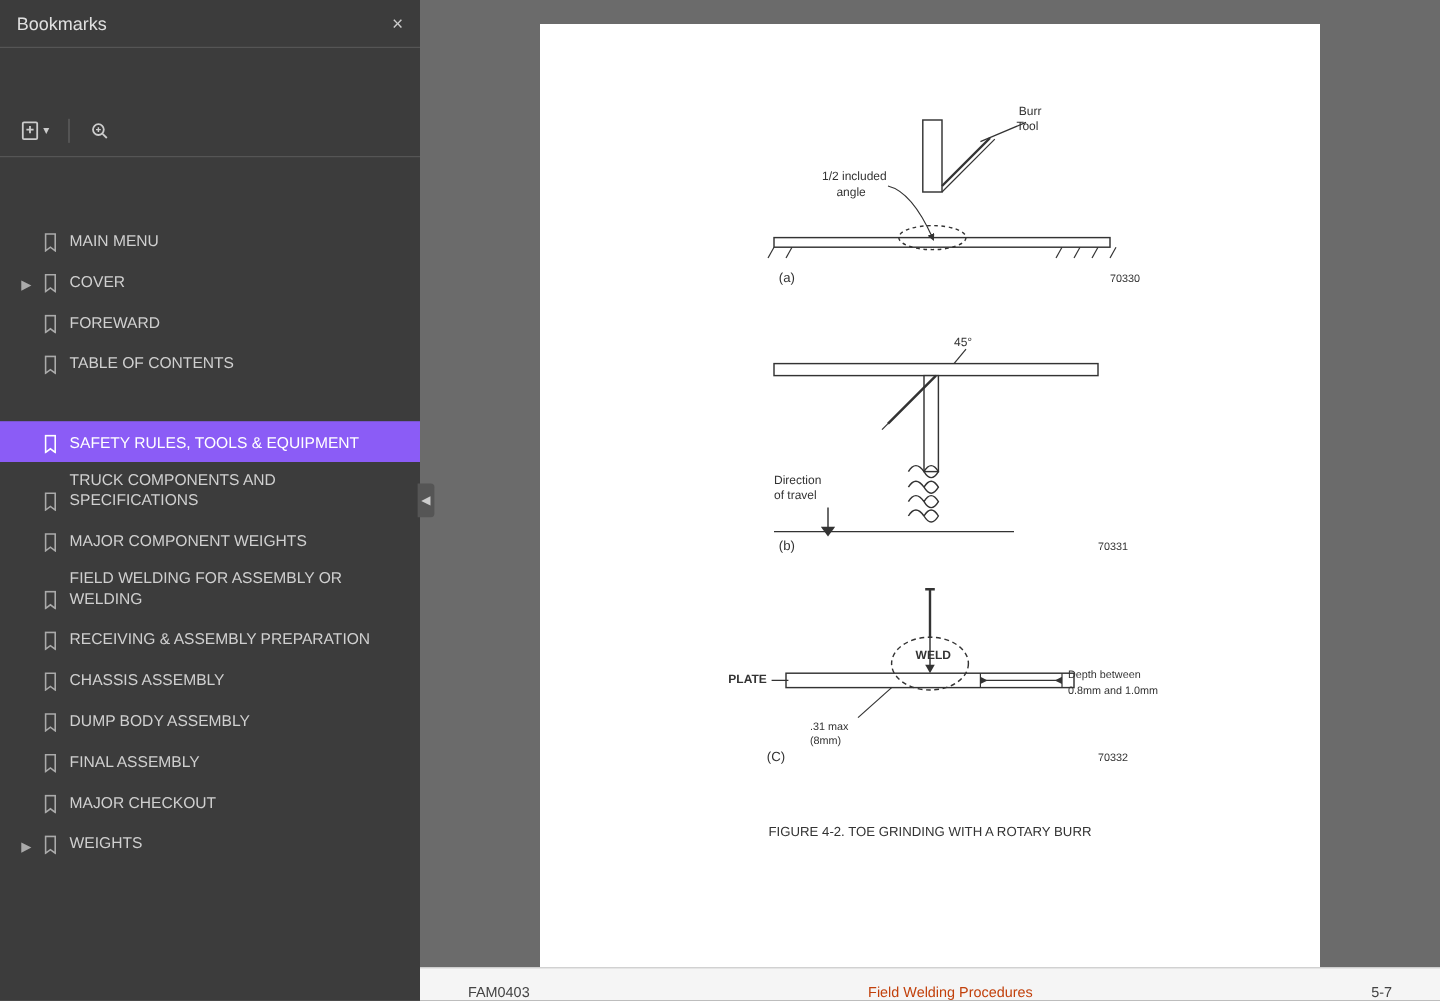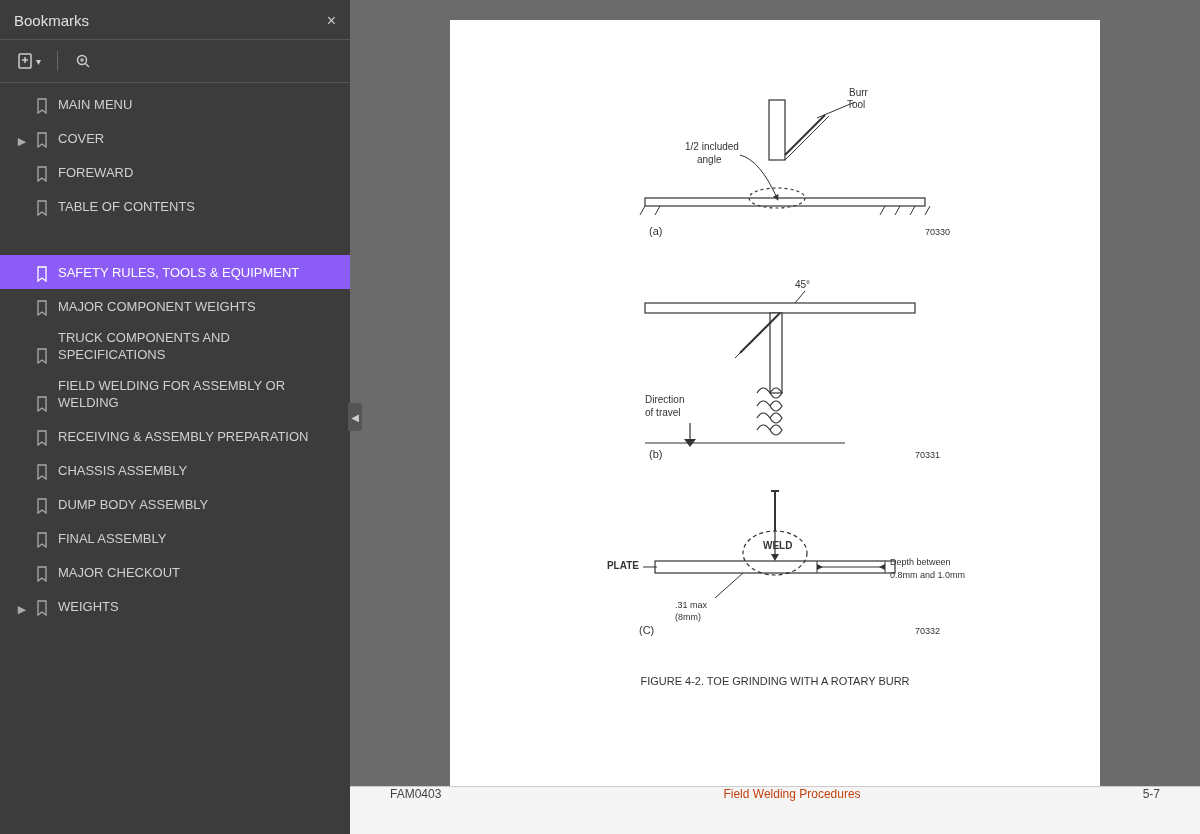--- a/index.html
+++ b/index.html
@@ -7,20 +7,21 @@
 
     
     #sidebar {
       width: 350px;
       min-width: 350px;
       background: #3c3c3c;
       display: flex;
       flex-direction: column;
       height: 834px;
       position: relative;
+      gap: 48px;
     }
 
     #sidebar-header {
       display: flex;
       align-items: center;
       justify-content: space-between;
       padding: 12px 14px 10px 14px;
       border-bottom: 1px solid #555;
     }
 
@@ -173,30 +174,30 @@
 
     
     svg.diagram {
       display: block;
     }
 
     .figure-caption {
       font-size: 11px;
       color: #333;
       text-align: center;
-      margin-top: 11px;
+      margin-top: 24px;
       font-family: Arial, sans-serif;
     }
 
     #page-footer {
-      height: 48px;
+      height: 28px;
       background: #f5f5f5;
       border-top: 1px solid #ccc;
       display: flex;
-      align-items: flex-start;
+      align-items: flex-end;
       justify-content: space-between;
       padding: 0 40px;
       font-size: 12px;
       color: #444;
       font-family: Arial, sans-serif;
       flex-shrink: 0;
     }
 
     #footer-center {
       color: #c2410c;
@@ -277,30 +278,30 @@
         </span>
         <span class="bookmark-label">SAFETY RULES, TOOLS &amp; EQUIPMENT</span>
       </div>
       <div class="bookmark-item">
         <span class="bookmark-expand"></span>
         <span class="bookmark-icon">
           <svg width="12" height="16" viewBox="0 0 12 16">
             <path d="M2 1 h8 v14 l-4-3 -4 3 z" fill="none" stroke="#aaa" stroke-width="1.3"></path>
           </svg>
         </span>
+        <span class="bookmark-label">TRUCK COMPONENTS AND SPECIFICATIONS</span>
+      </div>
+      <div class="bookmark-item">
+        <span class="bookmark-expand"></span>
+        <span class="bookmark-icon">
+          <svg width="12" height="16" viewBox="0 0 12 16">
+            <path d="M2 1 h8 v14 l-4-3 -4 3 z" fill="none" stroke="#aaa" stroke-width="1.3"></path>
+          </svg>
+        </span>
         <span class="bookmark-label">MAJOR COMPONENT WEIGHTS</span>
-      </div>
-      <div class="bookmark-item">
-        <span class="bookmark-expand"></span>
-        <span class="bookmark-icon">
-          <svg width="12" height="16" viewBox="0 0 12 16">
-            <path d="M2 1 h8 v14 l-4-3 -4 3 z" fill="none" stroke="#aaa" stroke-width="1.3"></path>
-          </svg>
-        </span>
-        <span class="bookmark-label">TRUCK COMPONENTS AND SPECIFICATIONS</span>
       </div>
       <div class="bookmark-item">
         <span class="bookmark-expand"></span>
         <span class="bookmark-icon">
           <svg width="12" height="16" viewBox="0 0 12 16">
             <path d="M2 1 h8 v14 l-4-3 -4 3 z" fill="none" stroke="#aaa" stroke-width="1.3"></path>
           </svg>
         </span>
         <span class="bookmark-label">FIELD WELDING FOR ASSEMBLY OR WELDING</span>
       </div>

